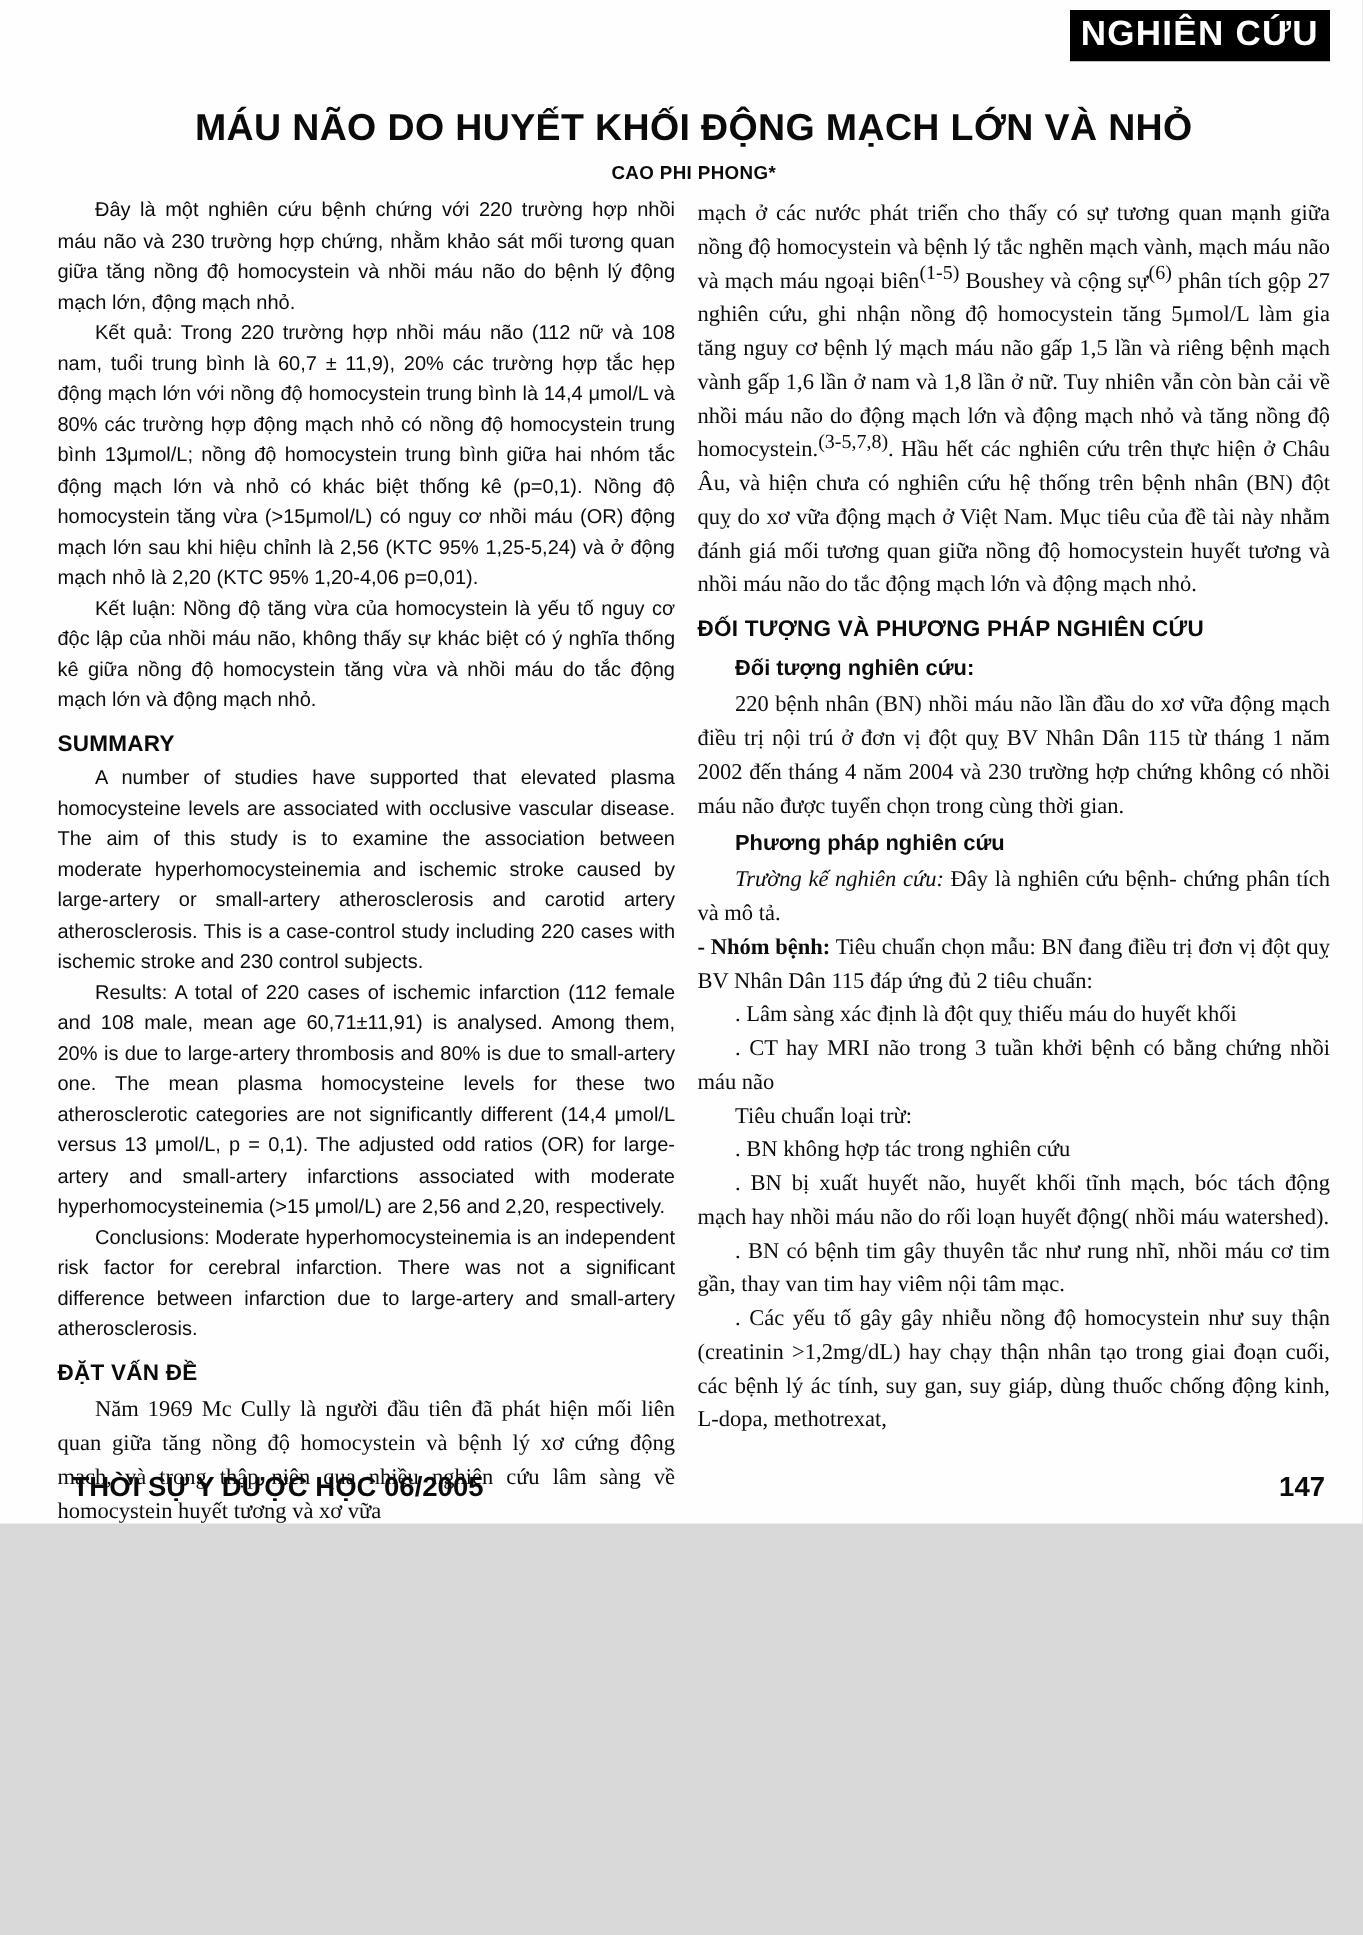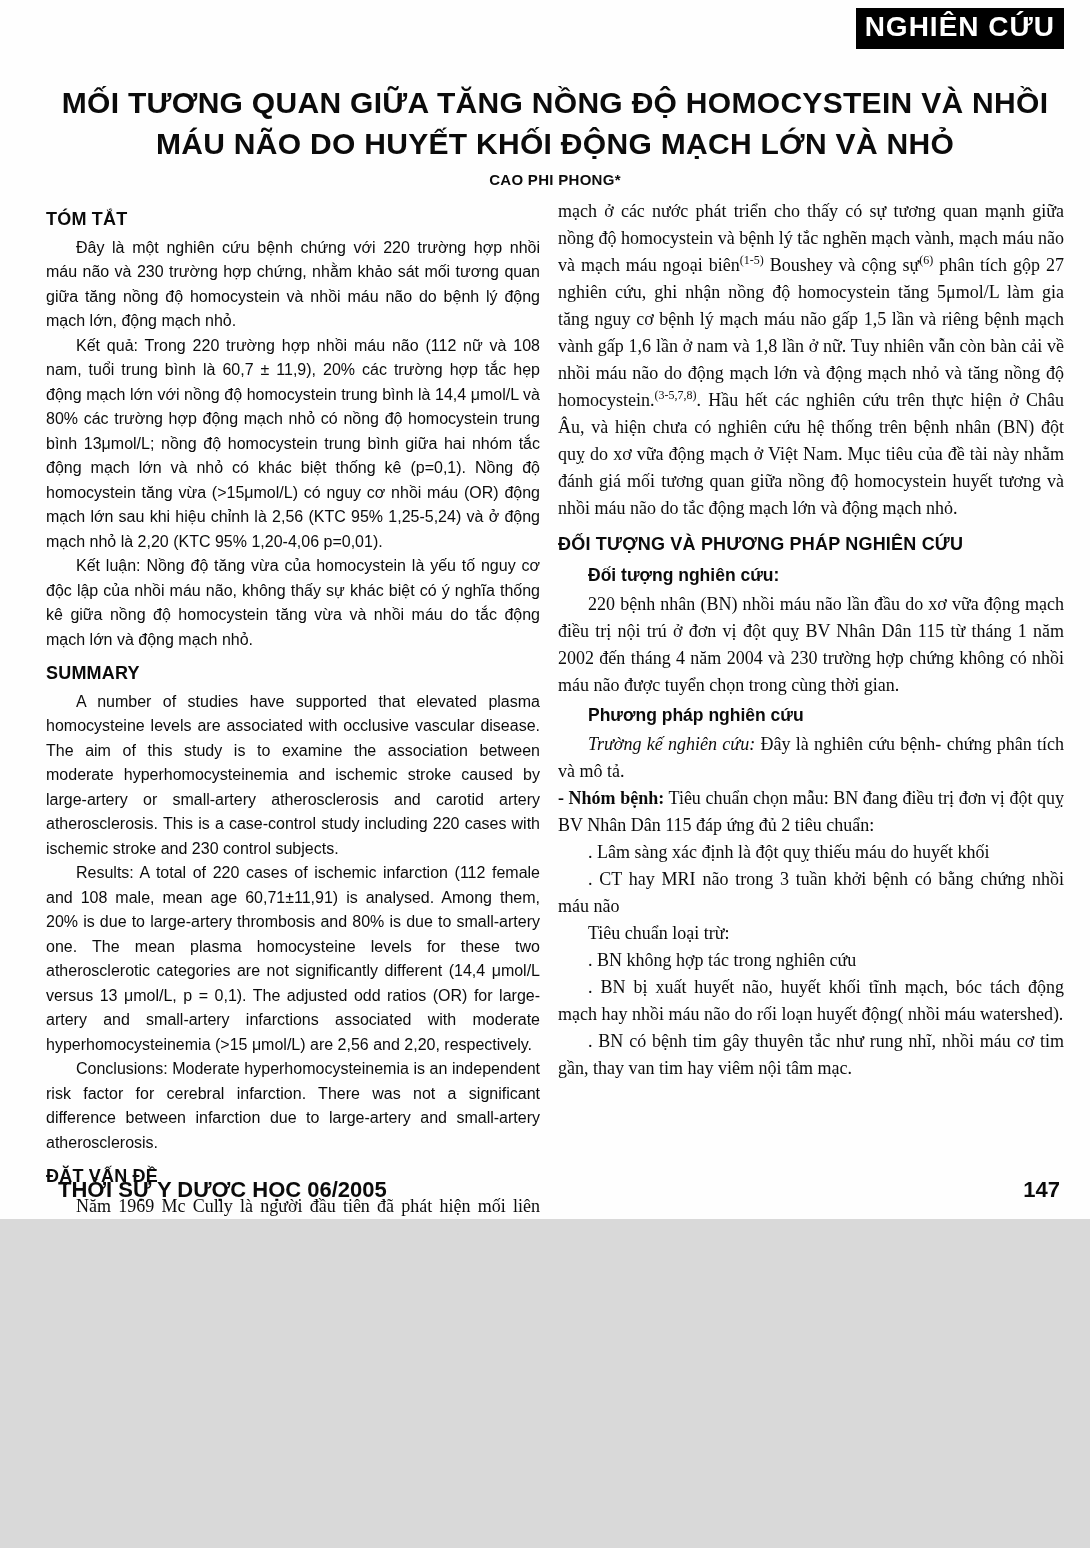--- a/index.html
+++ b/index.html
@@ -33,21 +33,21 @@
   .indent { text-indent:30px; }
   h2 {
     font-family:"Liberation Sans",sans-serif; font-size:18px;
     font-weight:700; margin:9px 0 4px; letter-spacing:.2px;
   }
   .subhead {
     font-family:"Liberation Sans",sans-serif; font-size:17.5px;
     font-weight:700; margin:3px 0 2px; text-indent:30px; text-align:left;
   }
   .subtitle { text-align:center; text-indent:0; font-size:16px; line-height:24.5px; padding:0 14px; }
-  sup { font-size:12px; line-height:0; }
+  sup { font-size:16px; line-height:0; }
   .lead-italic { font-style:italic; }
   .lead-bold   { font-weight:700; }
   .footnote {
     margin-top:12px; border-top:1px solid #0ea5e9; padding-top:5px;
     font-family:"Liberation Sans",sans-serif; font-style:italic;
     font-weight:700; font-size:14.5px; text-align:left;
   }
   .footer {
     position:absolute; left:58px; right:30px; bottom:16px;
     display:flex; justify-content:space-between; align-items:baseline;
@@ -57,30 +57,28 @@
 </head>
 <body>
 
 <div class="page">
 
   <div class="badge-row">
     <span class="badge">NGHIÊN CỨU</span>
   </div>
 
   <div class="title">
-    <div>MỐI TƯƠNG QUAN GIỮA TĂNG NỒNG ĐỘ HOMOCYSTEIN VÀ NHỒI</div>
     <div>MÁU NÃO DO HUYẾT KHỐI ĐỘNG MẠCH LỚN VÀ NHỎ</div>
   </div>
 
   <div class="author">CAO PHI PHONG*</div>
 
   <div class="columns">
 
     <div class="col-left sans">
-      <h2>TÓM TẮT</h2>
       <p class="indent">Đây là một nghiên cứu bệnh chứng với 220 trường hợp nhồi máu não và 230 trường hợp chứng, nhằm khảo sát mối tương quan giữa tăng nồng độ homocystein và nhồi máu não do bệnh lý động mạch lớn, động mạch nhỏ.</p>
       <p class="indent">Kết quả: Trong 220 trường hợp nhồi máu não (112 nữ và 108 nam, tuổi trung bình là 60,7 ± 11,9), 20% các trường hợp tắc hẹp động mạch lớn với nồng độ homocystein trung bình là 14,4 μmol/L và 80% các trường hợp động mạch nhỏ có nồng độ homocystein trung bình 13μmol/L; nồng độ homocystein trung bình giữa hai nhóm tắc động mạch lớn và nhỏ có khác biệt thống kê (p=0,1). Nồng độ homocystein tăng vừa (&gt;15μmol/L) có nguy cơ nhồi máu (OR) động mạch lớn sau khi hiệu chỉnh là 2,56 (KTC 95% 1,25-5,24) và ở động mạch nhỏ là 2,20 (KTC 95% 1,20-4,06 p=0,01).</p>
       <p class="indent">Kết luận: Nồng độ tăng vừa của homocystein là yếu tố nguy cơ độc lập của nhồi máu não, không thấy sự khác biệt có ý nghĩa thống kê giữa nồng độ homocystein tăng vừa và nhồi máu do tắc động mạch lớn và động mạch nhỏ.</p>
 
       <h2>SUMMARY</h2>
       <p class="indent">A number of studies have supported that elevated plasma homocysteine levels are associated with occlusive vascular disease. The aim of this study is to examine the association between moderate hyperhomocysteinemia and ischemic stroke caused by large-artery or small-artery atherosclerosis and carotid artery atherosclerosis. This is a case-control study including 220 cases with ischemic stroke and 230 control subjects.</p>
       <p class="indent">Results: A total of 220 cases of ischemic infarction (112 female and 108 male, mean age 60,71±11,91) is analysed. Among them, 20% is due to large-artery thrombosis and 80% is due to small-artery one. The mean plasma homocysteine levels for these two atherosclerotic categories are not significantly different (14,4 μmol/L versus 13 μmol/L, p = 0,1). The adjusted odd ratios (OR) for large-artery and small-artery infarctions associated with moderate hyperhomocysteinemia (&gt;15 μmol/L) are 2,56 and 2,20, respectively.</p>
       <p class="indent">Conclusions: Moderate hyperhomocysteinemia is an independent risk factor for cerebral infarction. There was not a significant difference between infarction due to large-artery and small-artery atherosclerosis.</p>
 
       <h2>ĐẶT VẤN ĐỀ</h2>
@@ -104,20 +102,21 @@
       </p>
       <p>
         <span class="lead-bold">- Nhóm bệnh:</span><span> Tiêu chuẩn chọn mẫu: BN đang điều trị đơn vị đột quỵ BV Nhân Dân 115 đáp ứng đủ 2 tiêu chuẩn:</span>
       </p>
       <p class="indent">. Lâm sàng xác định là đột quỵ thiếu máu do huyết khối</p>
       <p class="indent">. CT hay MRI não trong 3 tuần khởi bệnh có bằng chứng nhồi máu não</p>
       <p class="indent">Tiêu chuẩn loại trừ:</p>
       <p class="indent">. BN không hợp tác trong nghiên cứu</p>
       <p class="indent">. BN bị xuất huyết não, huyết khối tĩnh mạch, bóc tách động mạch hay nhồi máu não do rối loạn huyết động( nhồi máu watershed).</p>
       <p class="indent">. BN có bệnh tim gây thuyên tắc như rung nhĩ, nhồi máu cơ tim gần, thay van tim hay viêm nội tâm mạc.</p>
+      <p class="indent">. Các yếu tố gây gây nhiễu nồng độ homocystein như suy thận (creatinin &gt;1,2mg/dL) hay chạy thận nhân tạo trong giai đoạn cuối, các bệnh lý ác tính, suy gan, suy giáp, dùng thuốc chống động kinh, L-dopa, methotrexat,</p>
     </div>
 
   </div>
 
   <div class="footer">
     <span>THỜI SỰ Y DƯỢC HỌC 06/2005</span>
     <span class="page-num">147</span>
   </div>
 
 </div>

